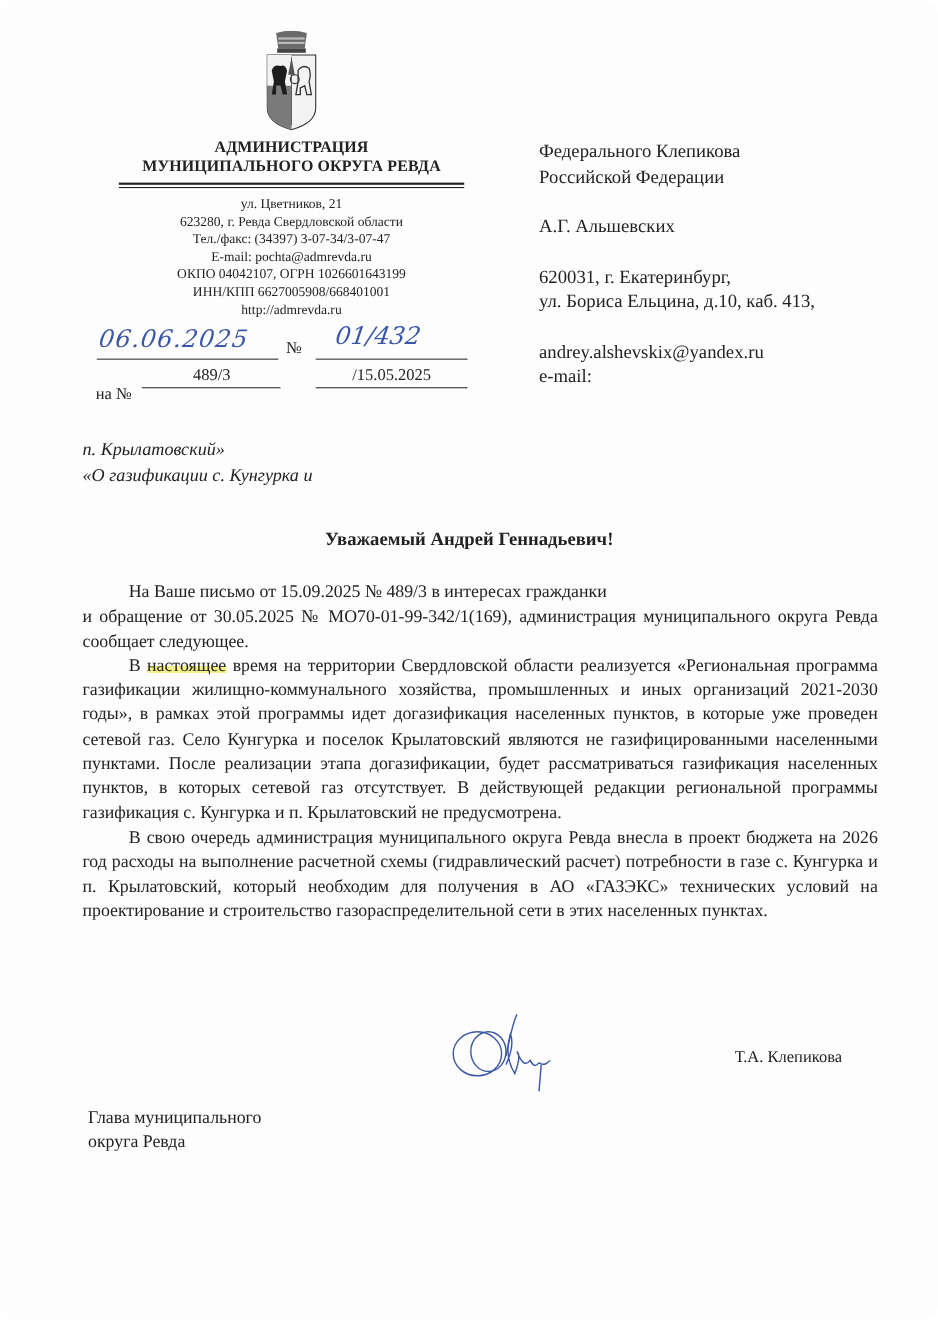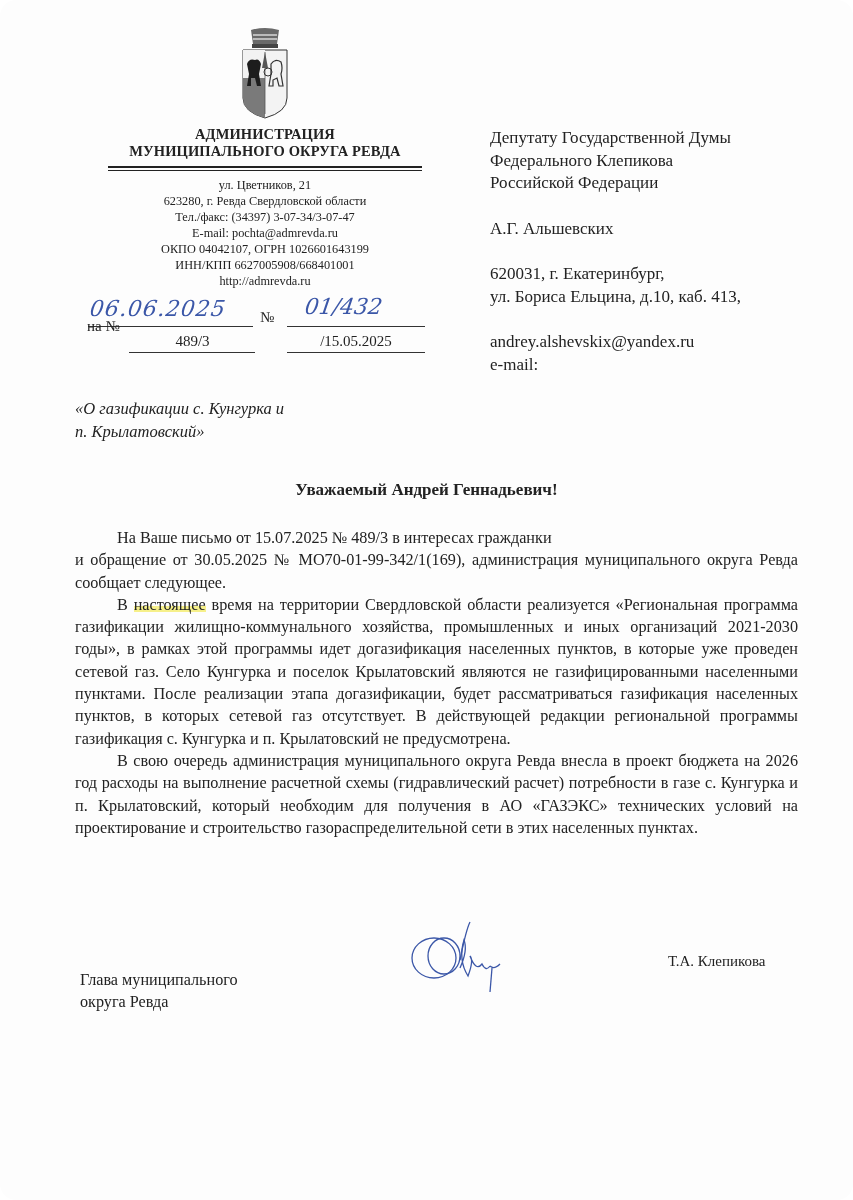--- a/index.html
+++ b/index.html
@@ -15,21 +15,21 @@
     .org-rule { margin: 6px 8px 0 8px; height: 5px; border-top: 2.5px solid #222; border-bottom: 1px solid #222; }
     .org-details { margin-top: 6px; font-weight: normal; font-size: 12.3px; line-height: 16px; color: #222; }
 
     
     .reg { position: absolute; left: 50px; top: 296px; width: 400px; height: 60px; }
     .reg .date-hand { position: absolute; left: 40px; top: 0px; width: 162px; font-family: "DejaVu Serif", serif; font-style: italic; font-size: 22px; color: #3b57a8; letter-spacing: 1px; transform: skewX(-8deg); }
     .reg .line1a { position: absolute; left: 38px; top: 30px; width: 165px; border-top: 1px solid #333; }
     .reg .num-sign { position: absolute; left: 210px; top: 13px; font-size: 15px; color: #222; }
     .reg .num-hand { position: absolute; left: 255px; top: -2px; width: 130px; font-family: "DejaVu Serif", serif; font-style: italic; font-size: 22px; color: #3b57a8; transform: skewX(-8deg); }
     .reg .line1b { position: absolute; left: 237px; top: 30px; width: 138px; border-top: 1px solid #333; }
-    .reg .na-label { position: absolute; left: 37px; top: 22px; font-size: 15px; color: #222; }
+    .reg .na-label { position: absolute; left: 37px; top: 55px; font-size: 15px; color: #222; }
     .reg .ref-num { position: absolute; left: 80px; top: 37px; width: 125px; text-align: center; font-size: 15px; color: #222; }
     .reg .line2a { position: absolute; left: 79px; top: 56px; width: 126px; border-top: 1px solid #333; }
     .reg .ref-date { position: absolute; left: 237px; top: 37px; width: 138px; text-align: center; font-size: 15px; color: #222; }
     .reg .line2b { position: absolute; left: 237px; top: 56px; width: 138px; border-top: 1px solid #333; }
 
     
     .addressee { position: absolute; left: 490px; top: 127px; width: 340px; font-size: 17px; line-height: 22.5px; color: #222; }
     .addressee .gap { height: 23px; }
 
     
@@ -38,21 +38,21 @@
     
     .salutation { position: absolute; left: 0; top: 480px; width: 853px; text-align: center; font-weight: bold; font-size: 17px; color: #222; }
 
     
     .body-text { position: absolute; left: 75px; top: 527px; width: 723px; font-size: 16.2px; line-height: 22.3px; color: #222; text-align: justify; }
     .body-text p { text-indent: 42px; }
     .body-text p.first { text-align: left; }
     .hl { background: linear-gradient(to bottom, transparent 55%, #f6f08a 55%, #f6f08a 90%, transparent 90%); margin-top: 28px; }
 
     
-    .sig-title { position: absolute; left: 80px; top: 969px; font-size: 16.2px; line-height: 22px; color: #222; }
+    .sig-title { position: absolute; left: 80px; top: 1005px; font-size: 16.2px; line-height: 22px; color: #222; }
     .sig-mark { position: absolute; left: 404px; top: 920px; width: 110px; height: 80px; }
     .sig-name { position: absolute; left: 668px; top: 953px; font-size: 15px; color: #222; }
   </style>
 </head>
 <body>
 
 <div class="page">
 
   <div class="org-block">
     <svg class="coat" viewBox="0 0 52 92">
@@ -97,42 +97,41 @@
     <div class="num-hand">01/432</div>
     <div class="line1b"></div>
     <div class="na-label">на №</div>
     <div class="ref-num">489/3</div>
     <div class="line2a"></div>
     <div class="ref-date">/15.05.2025</div>
     <div class="line2b"></div>
   </div>
 
   <div class="addressee">
-    <div>Депутату Государственной Думы</div>
     <div>Федерального Клепикова</div>
     <div>Российской Федерации</div>
     <div class="gap"></div>
     <div>А.Г. Альшевских</div>
     <div class="gap"></div>
     <div>620031, г. Екатеринбург,</div>
     <div>ул. Бориса Ельцина, д.10, каб. 413,</div>
     <div class="gap"></div>
     <div>andrey.alshevskix@yandex.ru</div>
     <div>e-mail:</div>
   </div>
 
   <div class="subject">
+    <div>п. Крылатовский»</div>
     <div>«О газификации с. Кунгурка и</div>
-    <div>п. Крылатовский»</div>
   </div>
 
   <div class="salutation">Уважаемый Андрей Геннадьевич!</div>
 
   <div class="body-text">
-    <p class="first">На Ваше письмо от 15.07.2025 № 489/3 в интересах гражданки</p>
+    <p class="first">На Ваше письмо от 15.09.2025 № 489/3 в интересах гражданки</p>
     <div>и обращение от 30.05.2025 № МО70-01-99-342/1(169), администрация муниципального округа Ревда сообщает следующее.</div>
     <p><span>В</span> <span class="hl">настоящее</span> <span>время на территории Свердловской области реализуется «Региональная программа газификации жилищно-коммунального хозяйства, промышленных и иных организаций 2021-2030 годы», в рамках этой программы идет догазификация населенных пунктов, в которые уже проведен сетевой газ. Село Кунгурка и поселок Крылатовский являются не газифицированными населенными пунктами. После реализации этапа догазификации, будет рассматриваться газификация населенных пунктов, в которых сетевой газ отсутствует. В действующей редакции региональной программы газификация с. Кунгурка и п. Крылатовский не предусмотрена.</span></p>
     <p>В свою очередь администрация муниципального округа Ревда внесла в проект бюджета на 2026 год расходы на выполнение расчетной схемы (гидравлический расчет) потребности в газе с. Кунгурка и п. Крылатовский, который необходим для получения в АО «ГАЗЭКС» технических условий на проектирование и строительство газораспределительной сети в этих населенных пунктах.</p>
   </div>
 
   <div class="sig-title">
     <div>Глава муниципального</div>
     <div>округа Ревда</div>
   </div>
   <svg class="sig-mark" viewBox="0 0 110 80">

